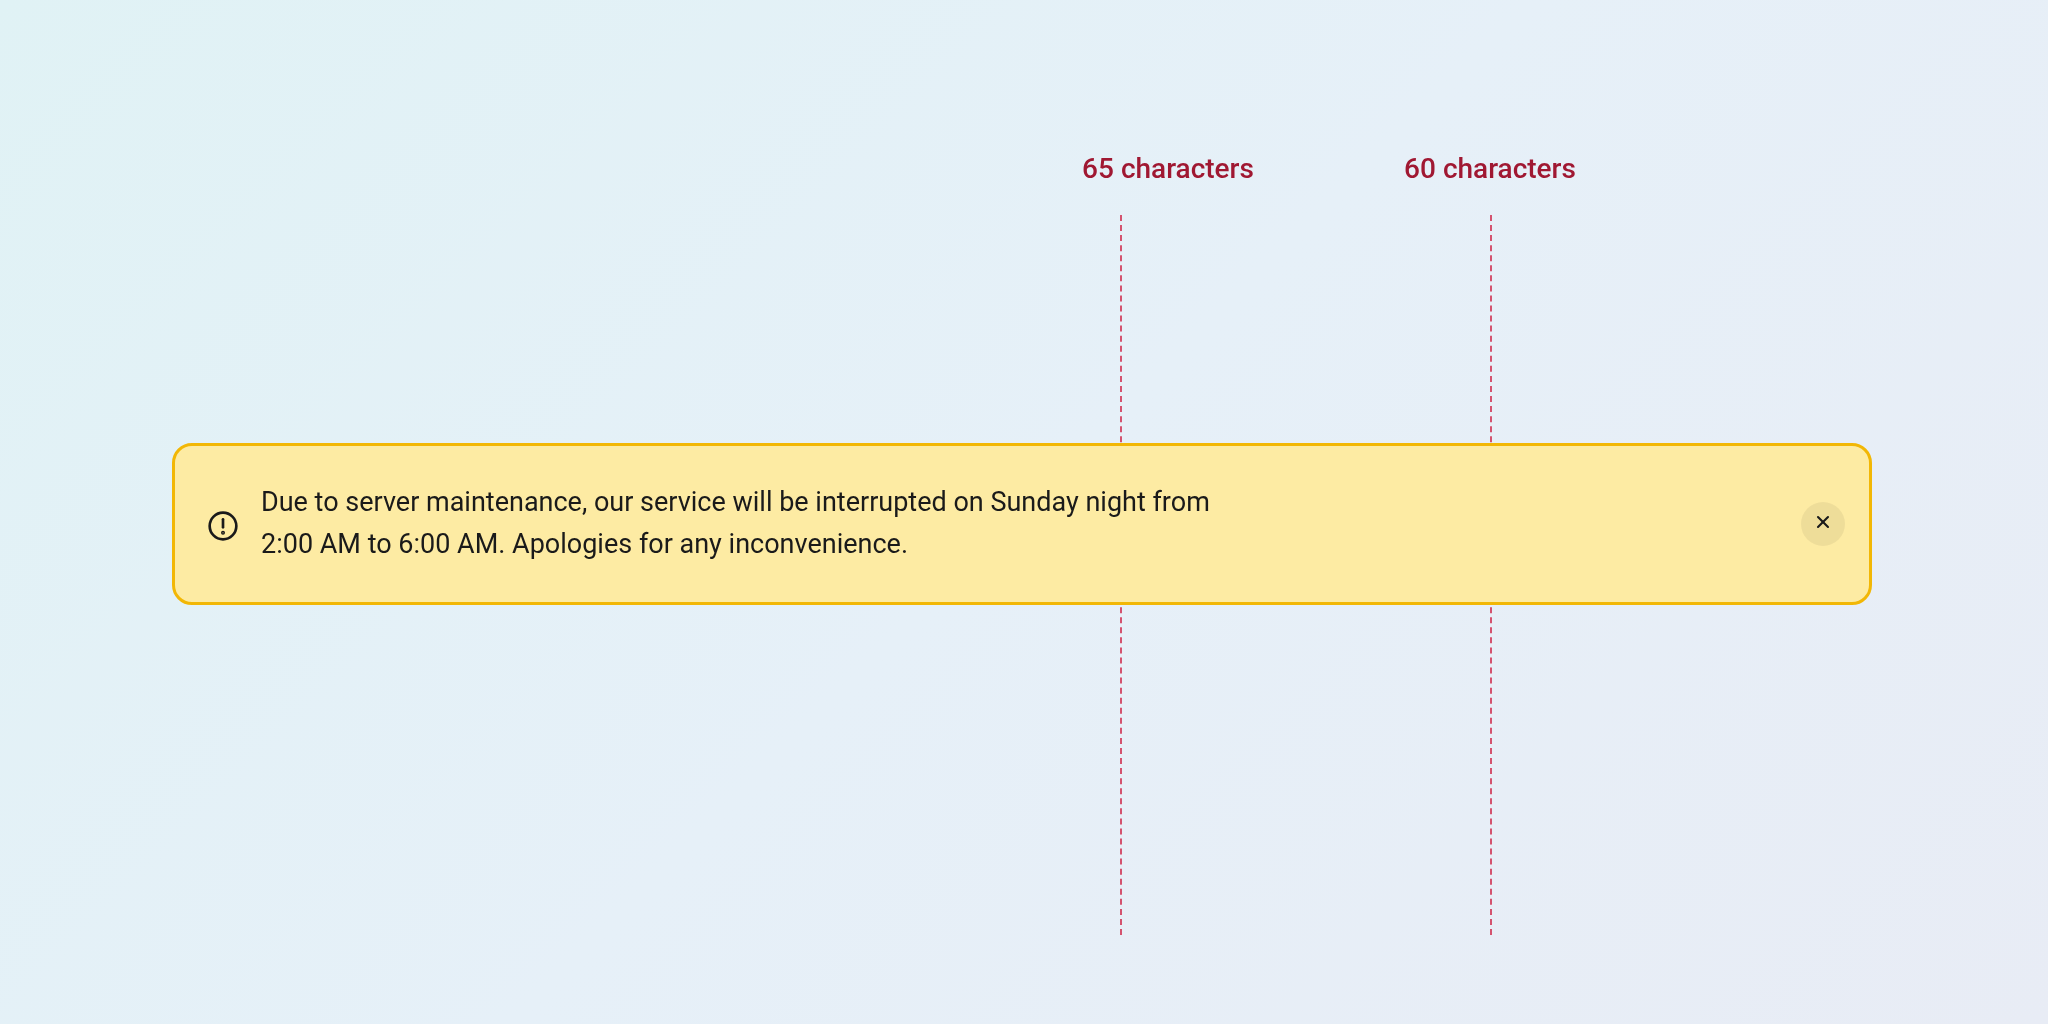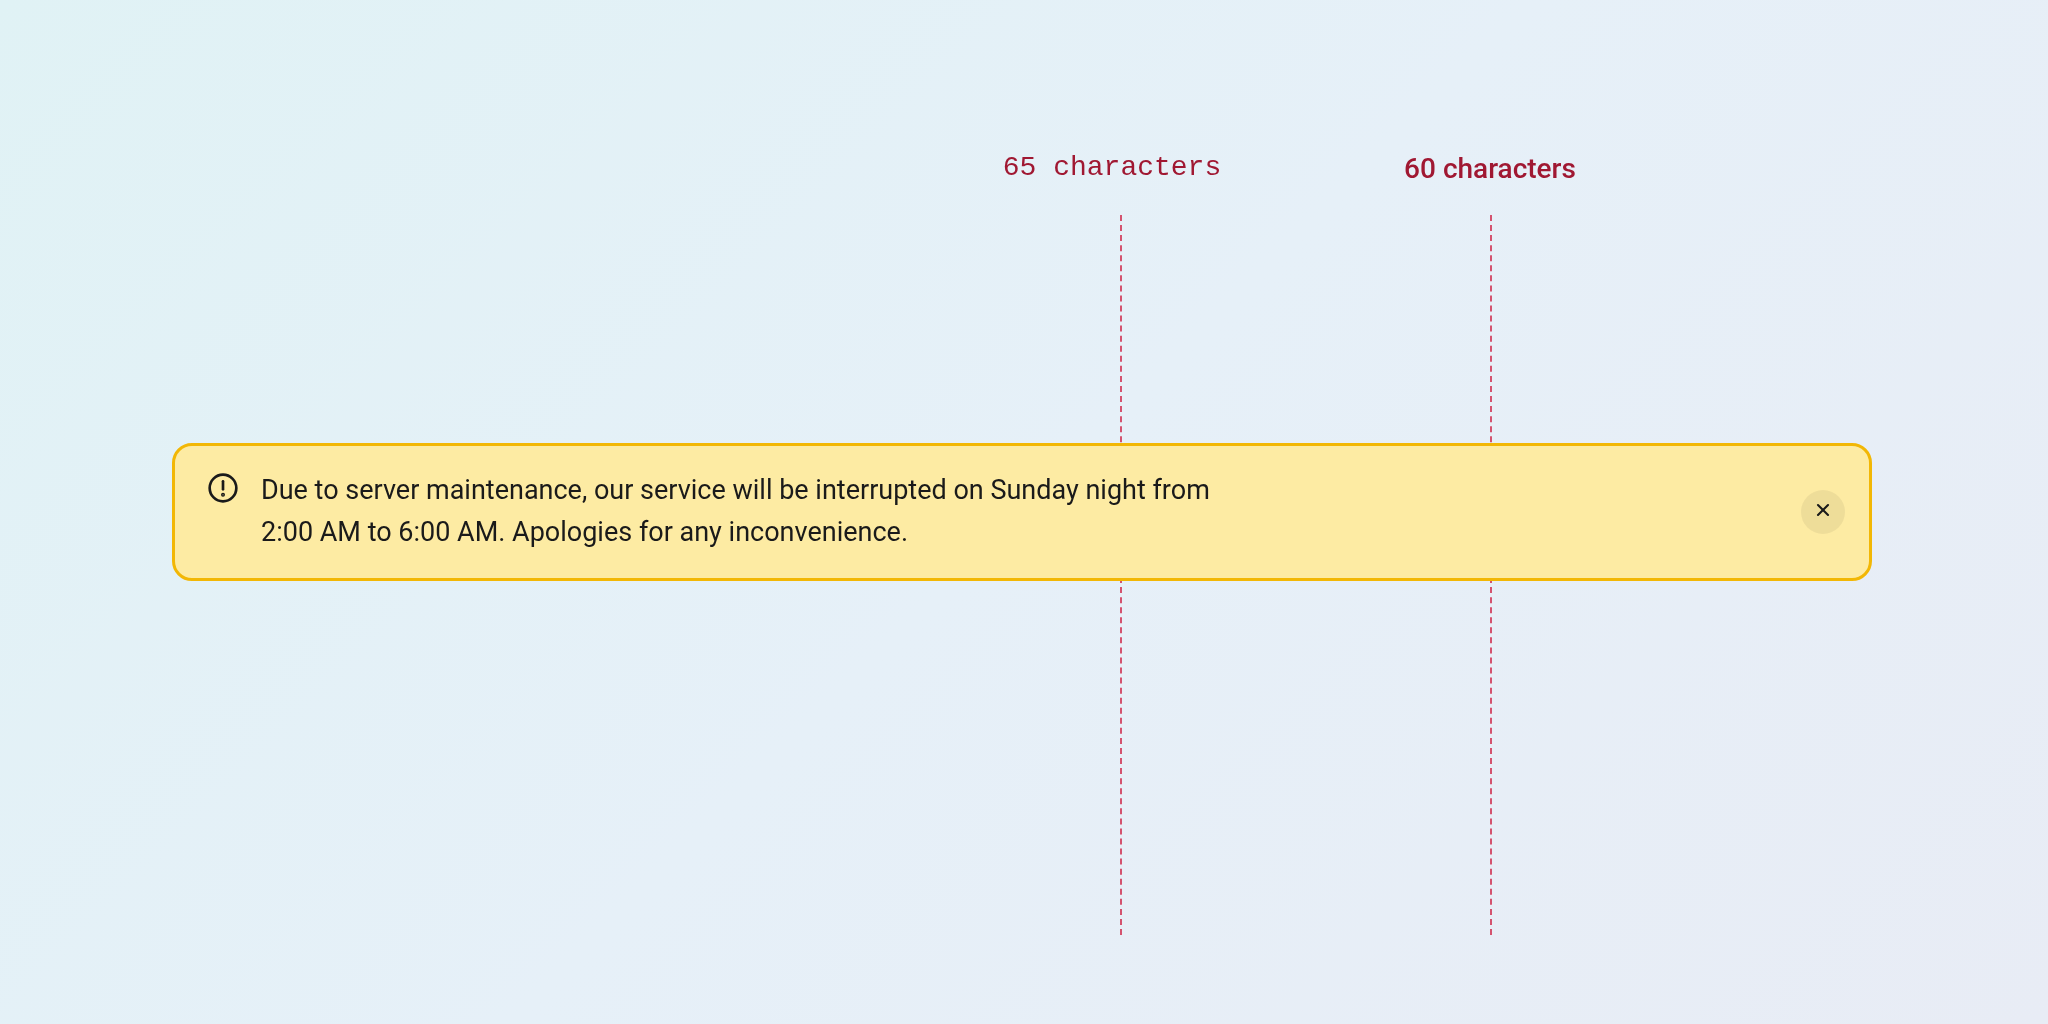--- a/index.html
+++ b/index.html
@@ -26,22 +26,21 @@
     
     .marker-label {
       position: absolute;
       color: #a01832;
       font-size: 28px;
       font-weight: 500;
       transform: translateX(-50%);
     }
     
     .marker-label-65 {
-      left: 1112px;
-      font-family: Liberation Mono, monospace;
+      left: 1168px;
     }
     
     .marker-label-80 {
       left: 1490px;
     }
     
     .marker-line {
       position: absolute;
       top: 215px;
       height: 720px;
@@ -58,23 +57,23 @@
     }
     
     .banner {
       position: absolute;
       left: 172px;
       top: 443px;
       width: 1700px;
       background: #fdeba3;
       border: 3px solid #f2b705;
       border-radius: 20px;
-      padding: 24px 32px;
+      padding: 36px 32px;
       display: flex;
-      align-items: flex-start;
+      align-items: center;
       gap: 22px;
     }
     
     .banner-icon {
       flex-shrink: 0;
       width: 32px;
       height: 32px;
       position: relative;
       top: 2px;
     }

